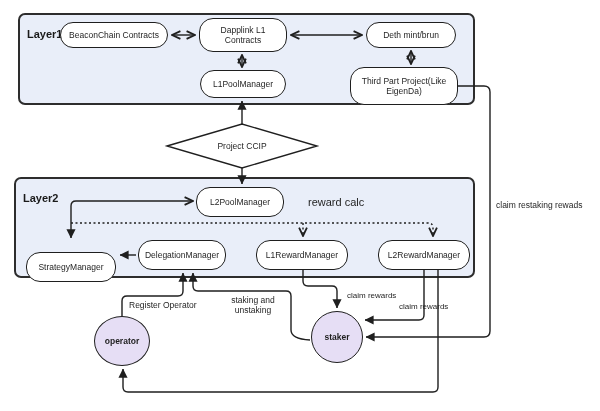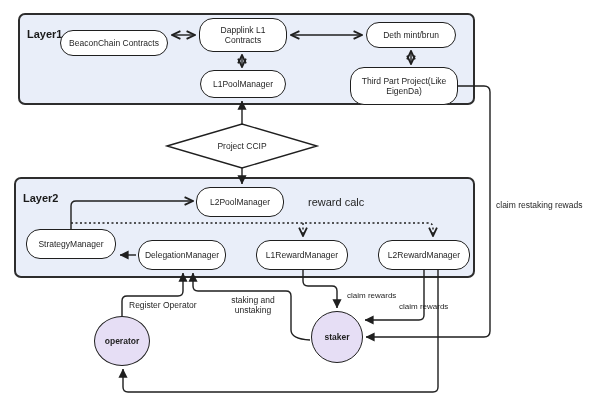--- a/index.html
+++ b/index.html
@@ -82,30 +82,30 @@
       <path d="M 438 270 L 438 387 Q 438 392 433 392 L 128 392 Q 123 392 123 387 L 123 369" marker-end="url(#ah)"></path>
 
       <path d="M 122 316 L 122 301 Q 122 296 127 296 L 178 296 Q 183 296 183 291 L 183 273" marker-end="url(#ah)"></path>
 
       <path d="M 310 340 Q 291 339 291 330 L 291 296 Q 291 291 286 291 L 198 291 Q 193 291 193 286 L 193 273" marker-end="url(#ah)"></path>
 
       <polygon points="167,146 242,124 317,146 242,168" fill="#ffffff"></polygon>
     </g>
   </svg>
 
-  <div class="node" style="left:60px;top:22px;width:108px;height:26px;margin-top:8px;">BeaconChain Contracts</div>
+  <div class="node" style="left:60px;top:22px;width:108px;height:26px;">BeaconChain Contracts</div>
   <div class="node" style="left:199px;top:18px;width:88px;height:34px;">Dapplink L1 Contracts</div>
   <div class="node" style="left:366px;top:22px;width:90px;height:26px;">Deth mint/brun</div>
   <div class="node" style="left:200px;top:70px;width:86px;height:28px;">L1PoolManager</div>
   <div class="node" style="left:350px;top:67px;width:108px;height:38px;">Third Part Project(Like EigenDa)</div>
 
   <div class="diamond-label" style="left:182px;top:141px;width:120px;">Project CCIP</div>
 
   <div class="node" style="left:196px;top:187px;width:88px;height:30px;">L2PoolManager</div>
-  <div class="node" style="left:26px;top:229px;width:90px;height:30px;">StrategyManager</div>
+  <div class="node" style="left:26px;top:252px;width:90px;height:30px;">StrategyManager</div>
   <div class="node" style="left:138px;top:240px;width:88px;height:30px;">DelegationManager</div>
   <div class="node" style="left:256px;top:240px;width:92px;height:30px;">L1RewardManager</div>
   <div class="node" style="left:378px;top:240px;width:92px;height:30px;">L2RewardManager</div>
 
   <div class="actor" style="left:94px;top:316px;width:56px;height:50px;">operator</div>
   <div class="actor" style="left:311px;top:311px;width:52px;height:52px;">staker</div>
 
   <div class="edge-label big" style="left:308px;top:196px;text-align:right;">reward calc</div>
   <div class="edge-label" style="left:496px;top:200px;">claim restaking rewads</div>
   <div class="edge-label" style="left:129px;top:300px;">Register Operator</div>

